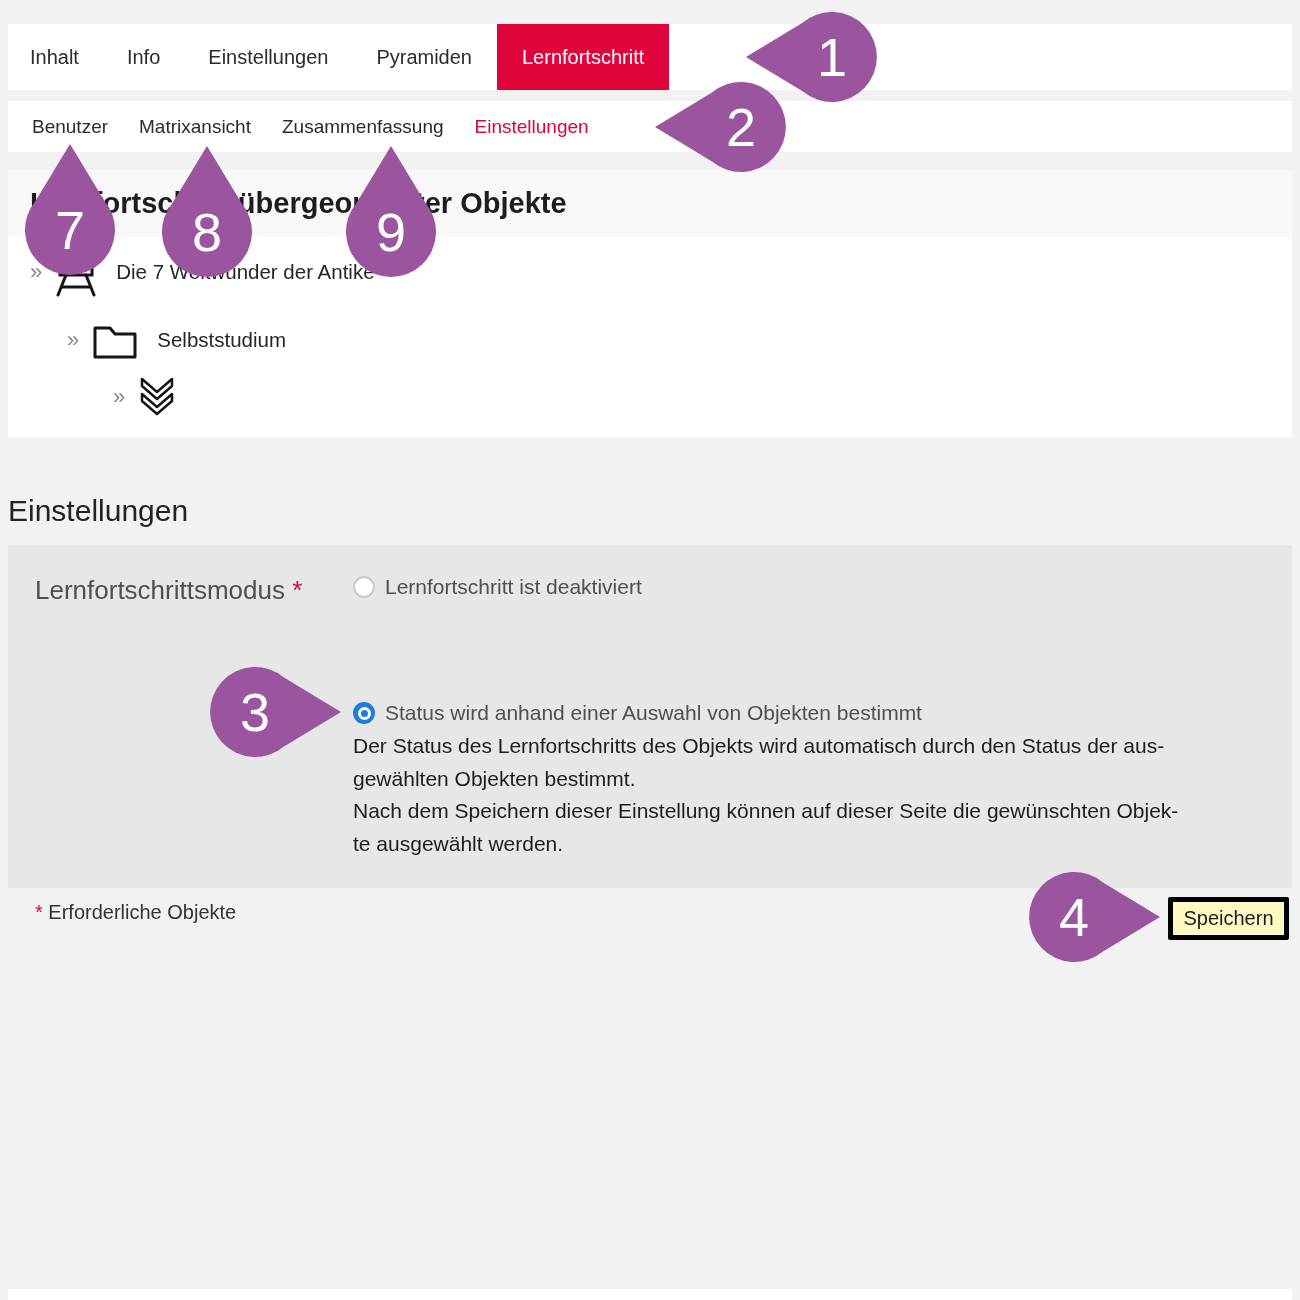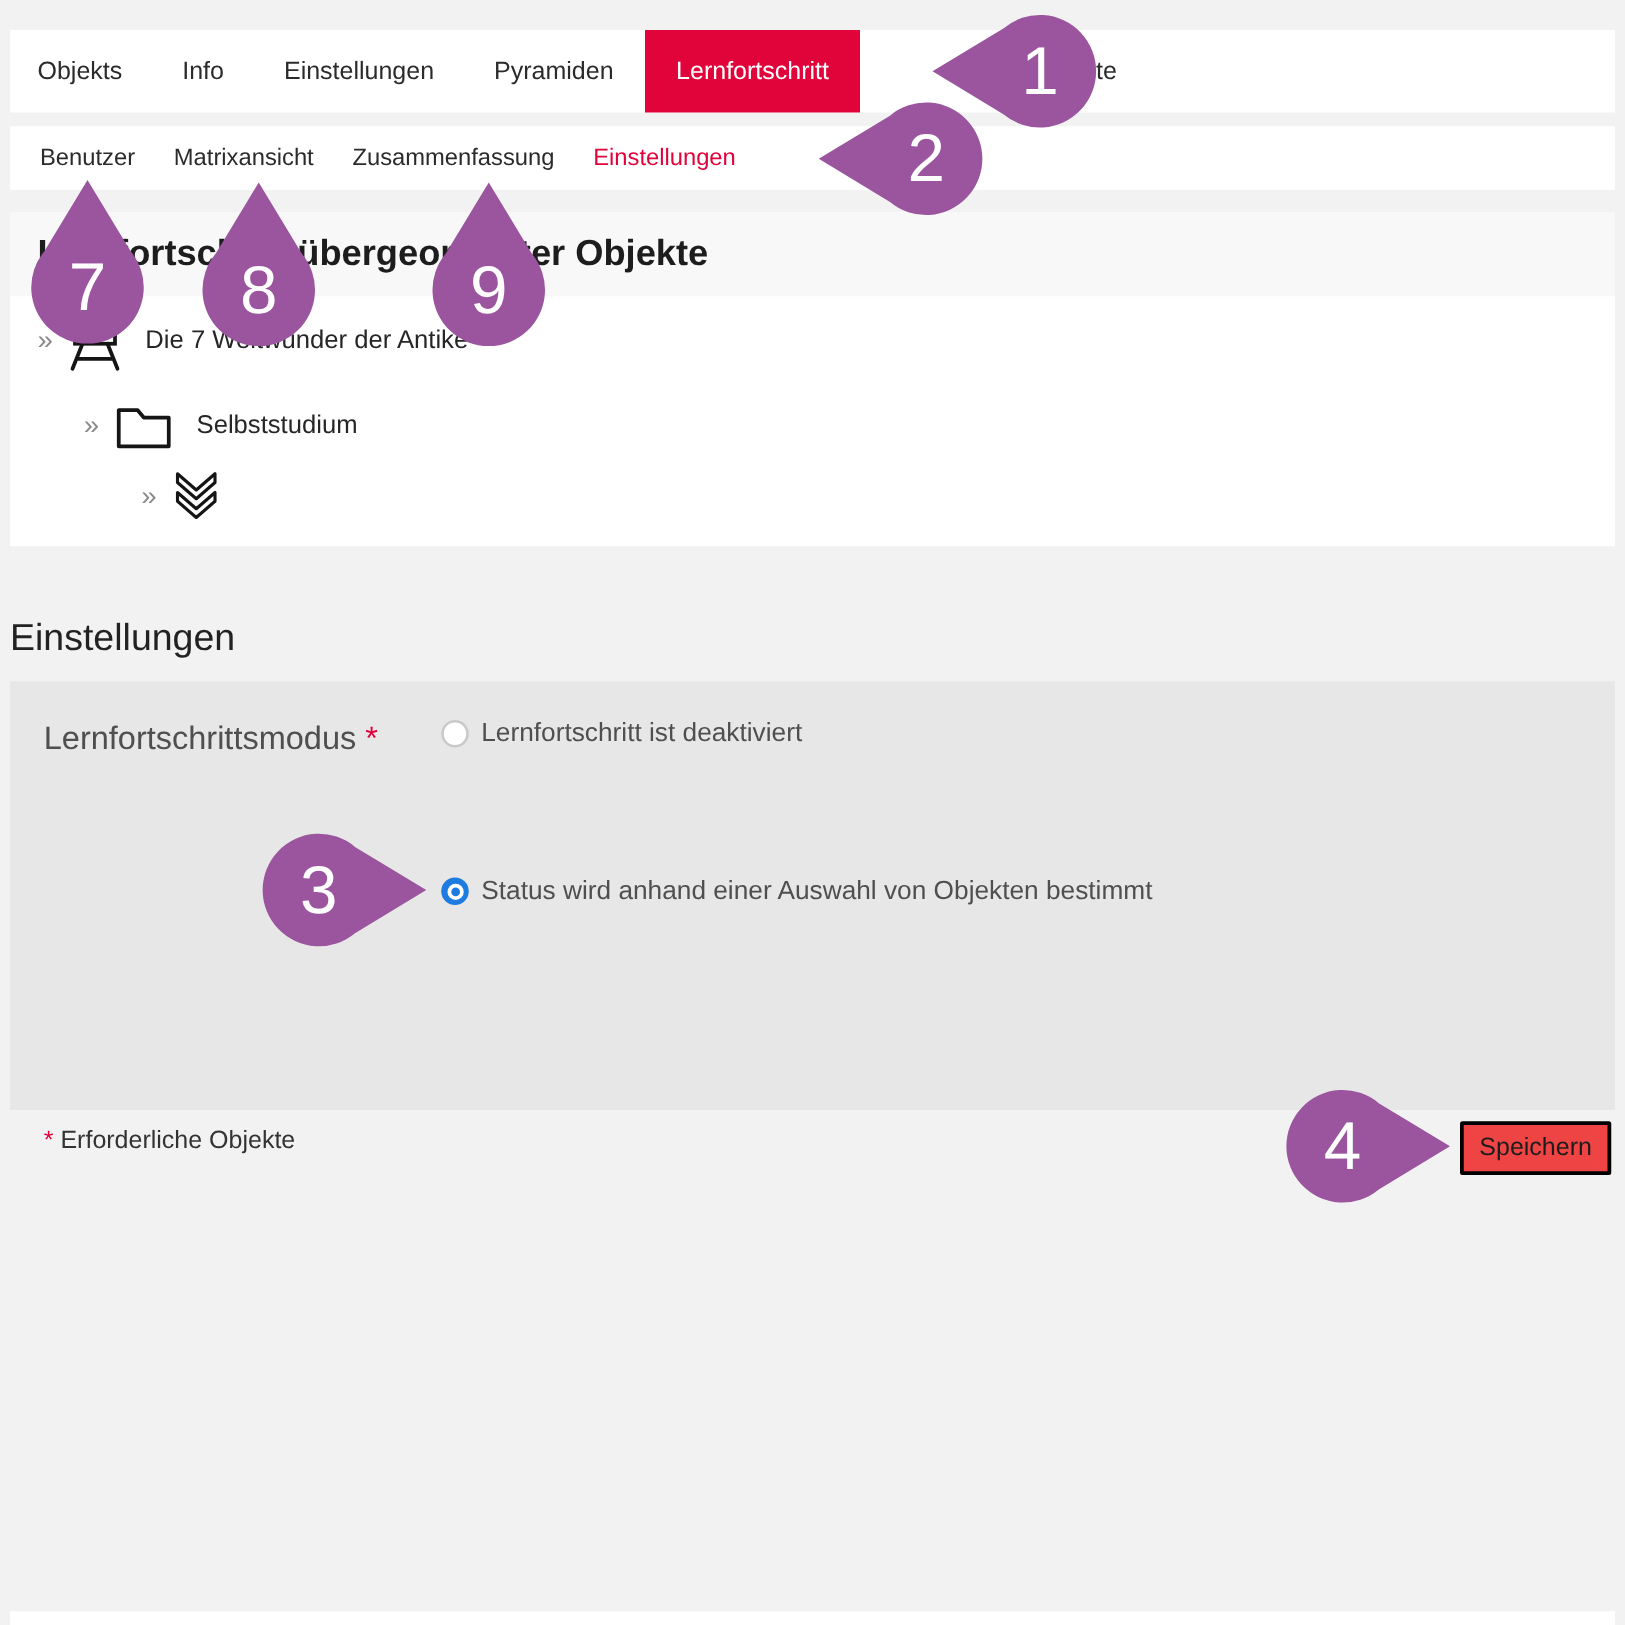--- a/index.html
+++ b/index.html
@@ -81,37 +81,37 @@
   .radio-desc{
     position:absolute;left:345px;font-size:21px;color:#1d1d1d;line-height:32.5px;
     white-space:pre-line;
   }
   .radio-desc-1{top:58px;}
   .radio-desc-2{top:185px;}
   
   .required-note{position:absolute;left:35px;top:901px;font-size:20px;color:#333;}
   .save-button{
     position:absolute;left:1168px;top:897px;width:121px;height:43px;
-    background:#ef4444;border:3px solid #000000;border-radius:2px;
+    background:#fef9c3;border:5px solid #000000;border-radius:2px;
     font-size:20px;color:#1c1c1c;display:flex;align-items:center;justify-content:center;
     font-family:"Liberation Sans",sans-serif;cursor:pointer;
   }
   .footer-strip{position:absolute;left:8px;top:1289px;width:1284px;height:11px;background:#fff;}
   
   .marker{position:absolute;z-index:10;pointer-events:none;}
   .marker svg{display:block;}
   .marker text{
     font-family:"Liberation Sans",sans-serif;font-size:54px;fill:#fff;
   }
 </style>
 </head>
 <body>
 
 <div class="tabbar">
-  <div class="tab">Objekts</div>
+  <div class="tab">Inhalt</div>
   <div class="tab">Info</div>
   <div class="tab">Einstellungen</div>
   <div class="tab tab-mitglieder">Pyramiden</div>
   <div class="tab tab-active">Lernfortschritt</div>
   <div class="tab">Rechte</div>
 </div>
 
 <div class="subtabbar">
   <div class="subtab">Benutzer</div>
   <div class="subtab">Matrixansicht</div>
@@ -167,20 +167,24 @@
 
   <div class="radio-row radio-row-1">
     <span class="radio"></span>
     <span class="radio-label">Lernfortschritt ist deaktiviert</span>
   </div>
 
   <div class="radio-row radio-row-2">
     <span class="radio radio-checked"></span>
     <span class="radio-label">Status wird anhand einer Auswahl von Objekten bestimmt</span>
   </div>
+  <div class="radio-desc radio-desc-2">Der Status des Lernfortschritts des Objekts wird automatisch durch den Status der aus-
+gewählten Objekten bestimmt.
+Nach dem Speichern dieser Einstellung können auf dieser Seite die gewünschten Objek-
+te ausgewählt werden.</div>
 </div>
 
 <div class="required-note">
   <span class="req-star">*</span>
   <span>Erforderliche Objekte</span>
 </div>
 
 <button class="save-button">Speichern</button>
 
 <div class="footer-strip"></div>

